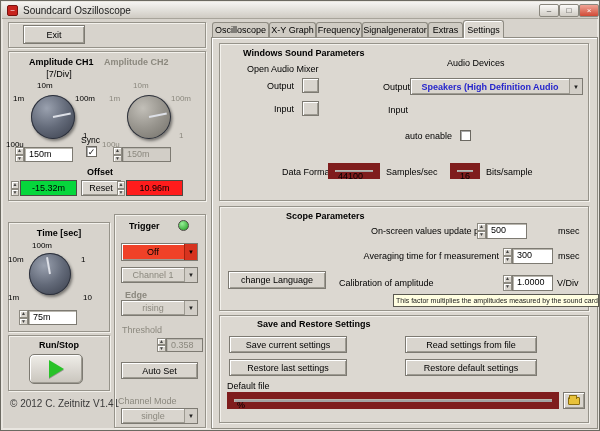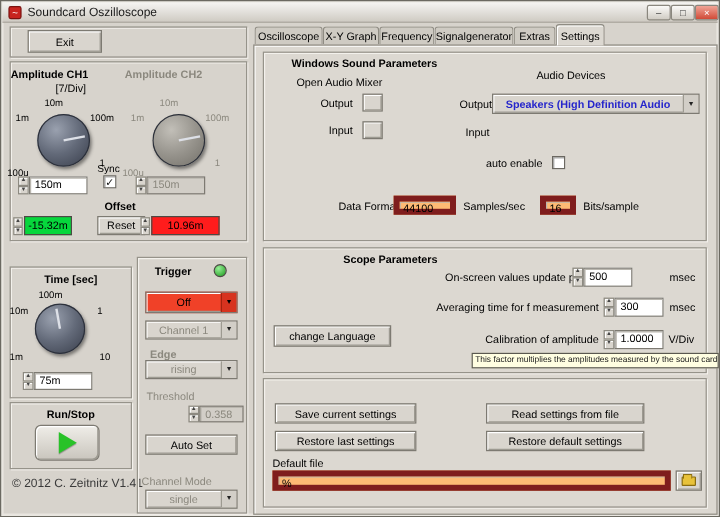--- a/index.html
+++ b/index.html
@@ -71,21 +71,21 @@
   .k-lbl { position:absolute; font-size:8px; color:#000; white-space:nowrap; }
   .k-lbl.dis { color:#8b887e; }
 
   
   .led { position:absolute; width:11px; height:11px; border-radius:50%;
          background:radial-gradient(circle at 35% 30%, #97ef97, #1d9a1d); border:1px solid #4c4a44; }
   .cb { position:absolute; width:11px; height:11px; background:#fff; border:1px solid #6b6861;
         box-shadow: inset 1px 1px 0 #aaa; font-size:9px; line-height:10px; text-align:center; color:#111; }
   .valbox { position:absolute; height:16px; border:1px solid #4c4a44; font-size:9px;
             display:flex; align-items:center; justify-content:center; color:#000; }
-  .txtin { position:absolute; background:#fdba74; border:5px solid #7f1d1d;
+  .txtin { position:absolute; background:#a3a3a3; border:7px solid #7f1d1d;
            box-shadow: inset 1px 1px 0 #b9b6ae; font-size:9px; padding:1px 3px;
            font-family:"Liberation Sans", sans-serif; color:#000; }
 
   
   .tab { position:absolute; top:21px; height:15px; background:#cfcbc3;
          border:1px solid #8f8c83; border-bottom:none; border-radius:3px 3px 0 0;
          font-size:9px; display:flex; align-items:center; justify-content:center;
          white-space:nowrap; z-index:1; }
   .tab.active { top:19px; height:18px; background:#dcd8d1; z-index:5;
                 box-shadow: inset 1px 1px 0 #fff; }
@@ -124,21 +124,21 @@
     <div class="title-text">Soundcard Oszilloscope</div>
     <div class="cap" style="left:537px;">–</div>
     <div class="cap" style="left:557px;">□</div>
     <div class="cap close" style="left:577px;">×</div>
   </div>
 
   <div class="gb" style="left:7px;top:21px;width:198px;height:26px;"></div>
   <div class="btn" style="left:22px;top:24px;width:62px;height:19px;">Exit</div>
 
   <div class="gb" style="left:7px;top:50px;width:198px;height:150px;"></div>
-  <div class="lbl b" style="left:8px;top:56px;">Amplitude CH1</div>
+  <div class="lbl b" style="left:28px;top:56px;">Amplitude CH1</div>
   <div class="lbl b dis" style="left:103px;top:56px;">Amplitude CH2</div>
   <div class="lbl ctr" style="left:14px;top:68px;width:88px;">[7/Div]</div>
 
   <div class="knob" style="left:30px;top:94px;width:44px;height:44px;">
     <div class="ptr" style="transform:rotate(79deg);"></div>
   </div>
   <span class="k-lbl" style="left:36px;top:80px;">10m</span>
   <span class="k-lbl" style="left:12px;top:93px;">1m</span>
   <span class="k-lbl" style="left:5px;top:139px;">100u</span>
   <span class="k-lbl" style="left:74px;top:93px;">100m</span>
@@ -171,21 +171,21 @@
     <div class="val">150m</div>
   </div>
 
   <div class="lbl b" style="left:86px;top:166px;">Offset</div>
   <div class="spin" style="left:10px;top:180px;width:8px;">
     <div class="arr" style="width:8px;">
       <div>▲</div>
       <div>▼</div>
     </div>
   </div>
-  <div class="valbox" style="left:19px;top:179px;width:40px;background:#06d73c;">-15.32m</div>
+  <div class="valbox" style="left:19px;top:179px;width:57px;background:#06d73c;">-15.32m</div>
   <div class="btn" style="left:80px;top:179px;width:40px;height:16px;">Reset</div>
   <div class="spin" style="left:116px;top:180px;width:8px;">
     <div class="arr" style="width:8px;">
       <div>▲</div>
       <div>▼</div>
     </div>
   </div>
   <div class="valbox" style="left:125px;top:179px;width:57px;background:#ff1c1c;">10.96m</div>
 
   <div class="gb" style="left:7px;top:221px;width:102px;height:110px;"></div>
@@ -304,33 +304,34 @@
     <div class="arr">
       <div>▲</div>
       <div>▼</div>
     </div>
     <div class="val">300</div>
   </div>
   <div class="lbl" style="left:557px;top:250px;z-index:4;">msec</div>
 
   <div class="btn" style="left:227px;top:270px;width:98px;height:18px;z-index:4;">change Language</div>
 
-  <div class="lbl" style="left:338px;top:277px;width:160px;text-align:right;z-index:4;">Calibration of amplitude</div>
+  <div class="lbl" style="left:338px;top:277px;width:160px;z-index:4;">Calibration of amplitude</div>
   <div class="spin" style="left:502px;top:274px;width:50px;height:16px;z-index:4;">
     <div class="arr">
       <div>▲</div>
       <div>▼</div>
     </div>
     <div class="val">1.0000</div>
   </div>
   <div class="lbl" style="left:556px;top:277px;z-index:4;">V/Div</div>
 
   <div class="tooltip" style="left:392px;top:293px;width:206px;height:13px;">This factor multiplies the amplitudes measured by the sound card</div>
 
   <div class="gb" style="left:218px;top:314px;width:370px;height:108px;z-index:3;"></div>
+  <div class="lbl b" style="left:256px;top:318px;z-index:4;">Save and Restore Settings</div>
 
   <div class="btn" style="left:228px;top:335px;width:118px;height:17px;z-index:4;">Save current settings</div>
   <div class="btn" style="left:228px;top:358px;width:118px;height:17px;z-index:4;">Restore last settings</div>
   <div class="btn" style="left:404px;top:335px;width:132px;height:17px;z-index:4;">Read settings from file</div>
   <div class="btn" style="left:404px;top:358px;width:132px;height:17px;z-index:4;">Restore default settings</div>
 
   <div class="lbl" style="left:226px;top:380px;z-index:4;">Default file</div>
   <div class="txtin" style="left:226px;top:391px;width:332px;height:17px;z-index:4;">%</div>
   <div class="folder-btn" style="left:562px;top:391px;width:22px;height:17px;z-index:4;">
     <div class="folder-ic"></div>

